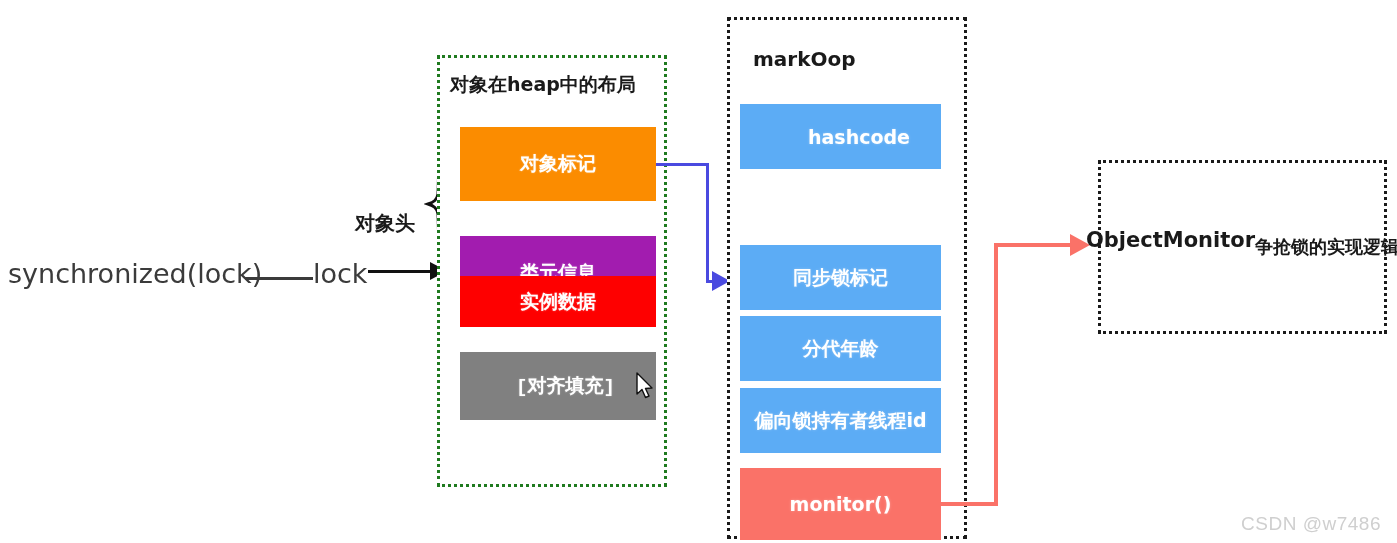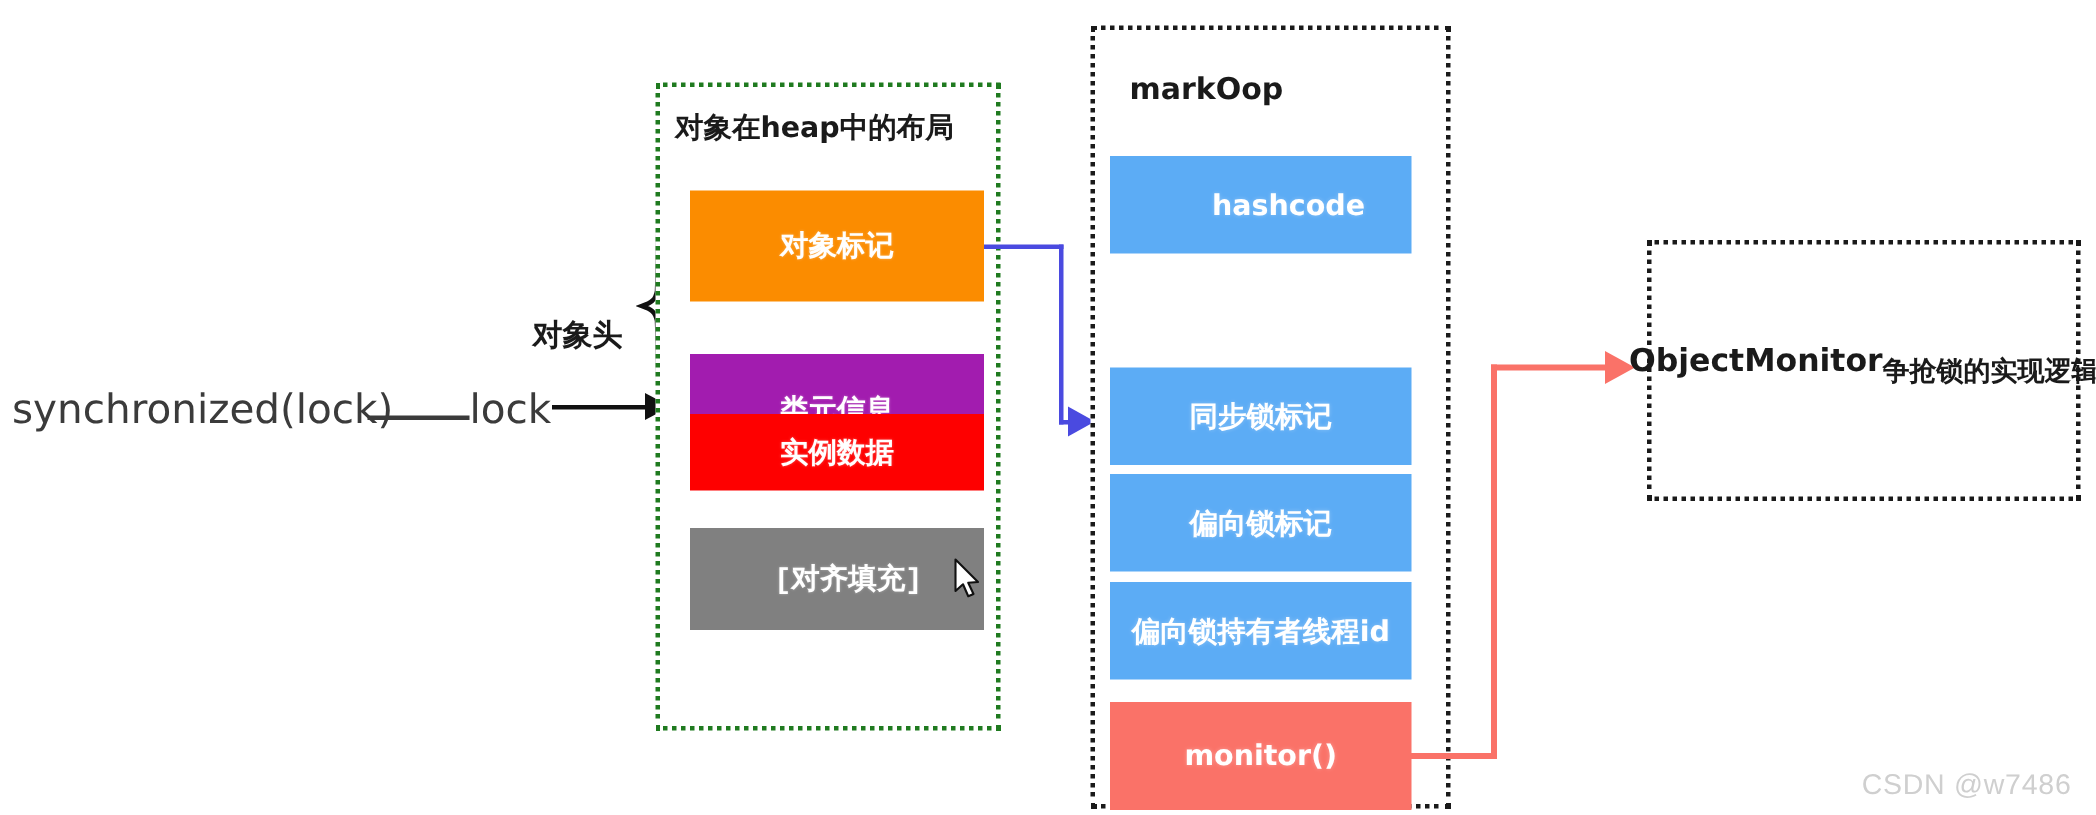--- a/index.html
+++ b/index.html
@@ -272,21 +272,21 @@
   <div class="abs conn-blue-h1"></div>
   <div class="abs conn-blue-v"></div>
   <div class="abs conn-blue-h2"></div>
   <div class="abs conn-blue-head"></div>
 
   <div class="abs markoop-box"></div>
   <div class="abs markoop-title">markOop</div>
 
   <div class="abs mk-block mk-0">hashcode</div>
   <div class="abs mk-block mk-2">同步锁标记</div>
-  <div class="abs mk-block mk-3">偏向锁标记</div>
+  <div class="abs mk-block mk-3">分代年龄</div>
   <div class="abs mk-block mk-4">偏向锁持有者线程id</div>
   <div class="abs mk-block mk-5">monitor()</div>
 
   <div class="abs conn-red-h1"></div>
   <div class="abs conn-red-v"></div>
   <div class="abs conn-red-h2"></div>
   <div class="abs conn-red-head"></div>
 
   <div class="abs monitor-box">
     <div class="monitor-title">ObjectMonitor</div>

